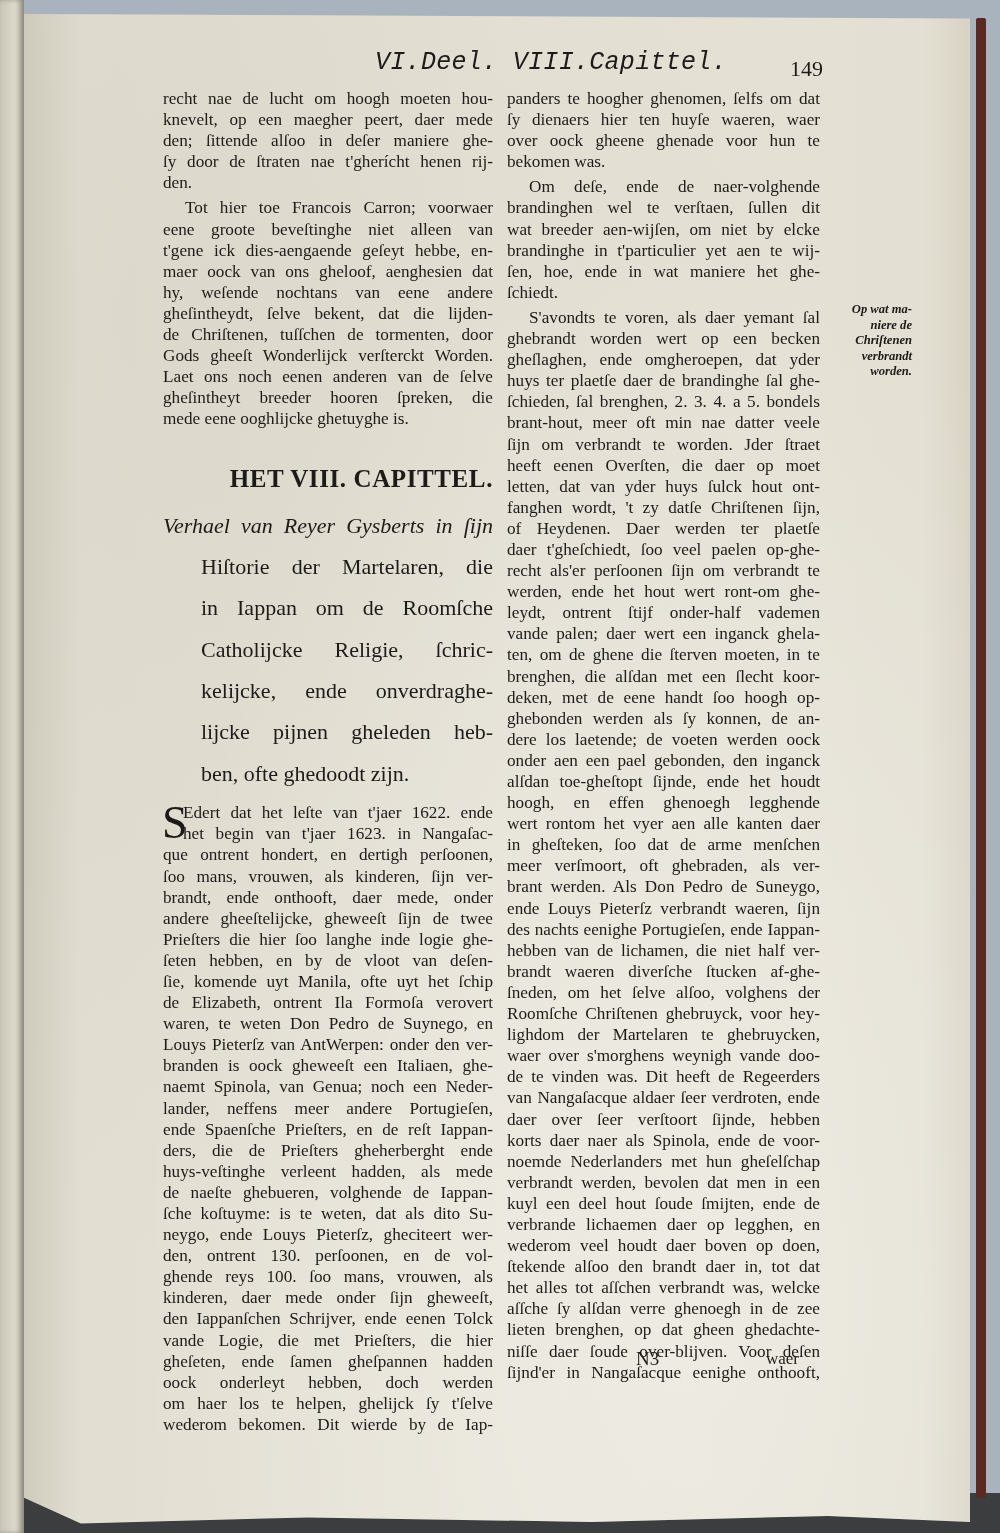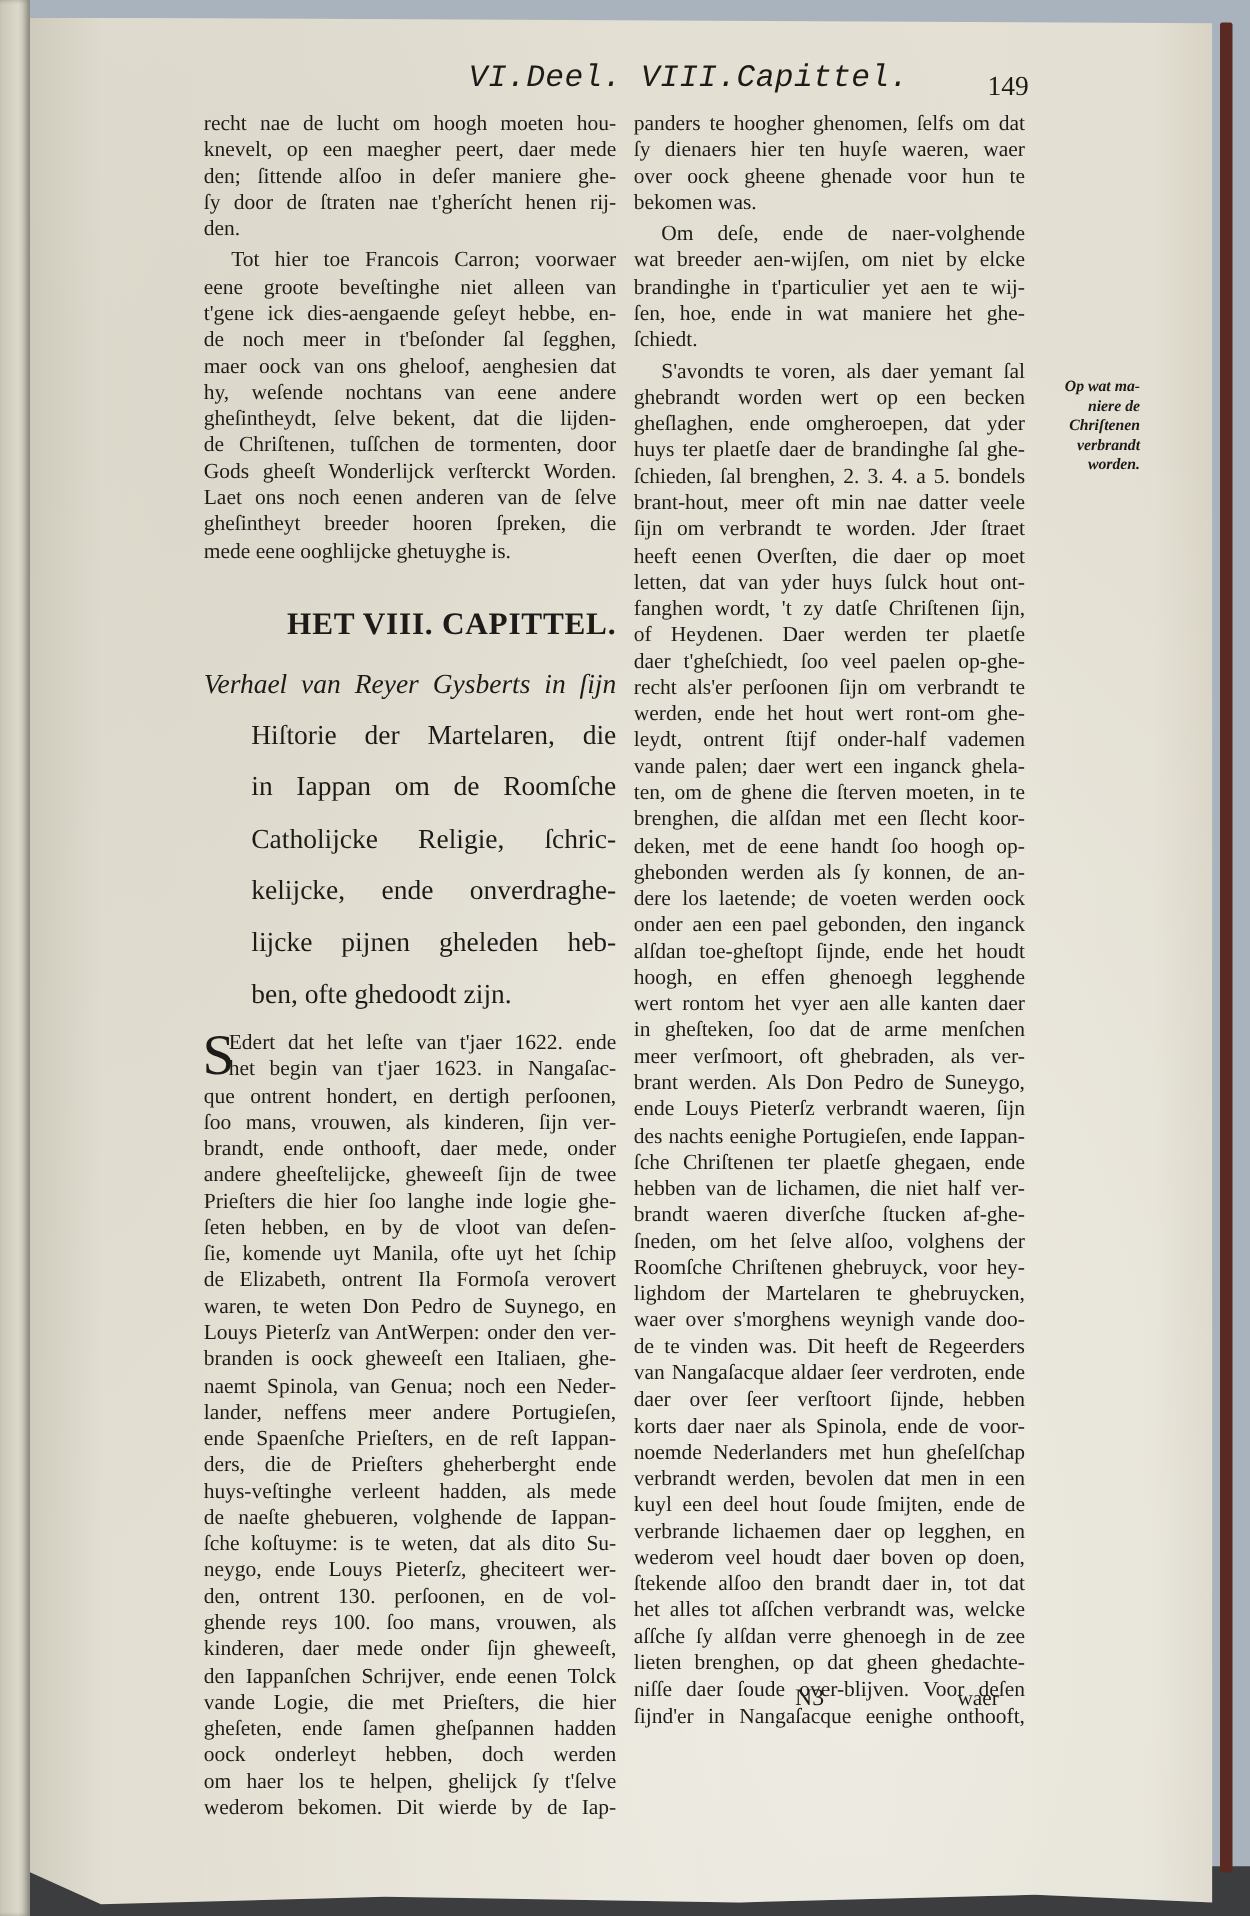--- a/index.html
+++ b/index.html
@@ -99,21 +99,20 @@
       <span class="line">knevelt, op een maegher peert, daer mede</span>
       <span class="line">den; ſittende alſoo in deſer maniere ghe-</span>
       <span class="line">ſy door de ſtraten nae t'gherícht henen rij-</span>
       <span class="line last">den.</span>
     </div>
   <div class="gap"></div>
   <div id="l-p2">
       <span class="line indent">Tot hier toe Francois Carron; voorwaer</span>
       <span class="line">eene groote beveſtinghe niet alleen van</span>
       <span class="line">t'gene ick dies-aengaende geſeyt hebbe, en-</span>
-      <span class="line">de noch meer in  t'beſonder ſal ſegghen,</span>
       <span class="line">maer oock van ons gheloof, aenghesien dat</span>
       <span class="line">hy, weſende nochtans van eene andere</span>
       <span class="line">gheſintheydt, ſelve bekent, dat die lijden-</span>
       <span class="line">de Chriſtenen, tuſſchen de tormenten, door</span>
       <span class="line">Gods gheeſt Wonderlijck verſterckt Worden.</span>
       <span class="line">Laet ons noch eenen anderen van de ſelve</span>
       <span class="line">gheſintheyt breeder hooren ſpreken, die</span>
       <span class="line last">mede eene ooghlijcke ghetuyghe is.</span>
     </div>
   <div class="chapter-title">HET VIII. CAPITTEL.</div>
@@ -167,20 +166,21 @@
 <div class="col col-right">
   <div id="r-p1">
       <span class="line">panders te hoogher ghenomen, ſelfs om dat</span>
       <span class="line">ſy dienaers hier ten huyſe waeren, waer</span>
       <span class="line">over oock gheene ghenade voor hun te</span>
       <span class="line last">bekomen was.</span>
     </div>
   <div class="gap"></div>
   <div id="r-p2">
       <span class="line indent">Om deſe, ende de naer-volghende</span>
+      <span class="line">brandinghen wel te verſtaen, ſullen dit</span>
       <span class="line">wat breeder aen-wijſen, om niet by elcke</span>
       <span class="line">brandinghe in t'particulier yet aen te wij-</span>
       <span class="line">ſen, hoe, ende in wat maniere het ghe-</span>
       <span class="line last">ſchiedt.</span>
     </div>
   <div class="gap"></div>
   <div id="r-p3">
       <span class="line indent">S'avondts te voren, als daer yemant ſal</span>
       <span class="line">ghebrandt worden wert op een becken</span>
       <span class="line">gheſlaghen, ende omgheroepen, dat yder</span>
@@ -204,21 +204,20 @@
       <span class="line">dere los laetende; de voeten werden oock</span>
       <span class="line">onder aen een pael gebonden, den inganck</span>
       <span class="line">alſdan toe-gheſtopt ſijnde, ende het houdt</span>
       <span class="line">hoogh, en effen ghenoegh legghende</span>
       <span class="line">wert rontom het vyer aen alle kanten daer</span>
       <span class="line">in gheſteken, ſoo dat de arme menſchen</span>
       <span class="line">meer verſmoort, oft ghebraden, als ver-</span>
       <span class="line">brant werden. Als Don Pedro de Suneygo,</span>
       <span class="line">ende Louys Pieterſz verbrandt waeren, ſijn</span>
       <span class="line">des nachts eenighe Portugieſen, ende Iappan-</span>
-      <span class="line">ſche Chriſtenen ter plaetſe ghegaen, ende</span>
       <span class="line">hebben van de lichamen, die niet half ver-</span>
       <span class="line">brandt waeren diverſche ſtucken af-ghe-</span>
       <span class="line">ſneden, om het ſelve alſoo, volghens der</span>
       <span class="line">Roomſche Chriſtenen ghebruyck, voor hey-</span>
       <span class="line">lighdom der Martelaren te ghebruycken,</span>
       <span class="line">waer over s'morghens weynigh vande doo-</span>
       <span class="line">de te vinden was. Dit heeft de Regeerders</span>
       <span class="line">van Nangaſacque aldaer ſeer verdroten, ende</span>
       <span class="line">daer over ſeer verſtoort ſijnde, hebben</span>
       <span class="line">korts daer naer als Spinola, ende de voor-</span>

